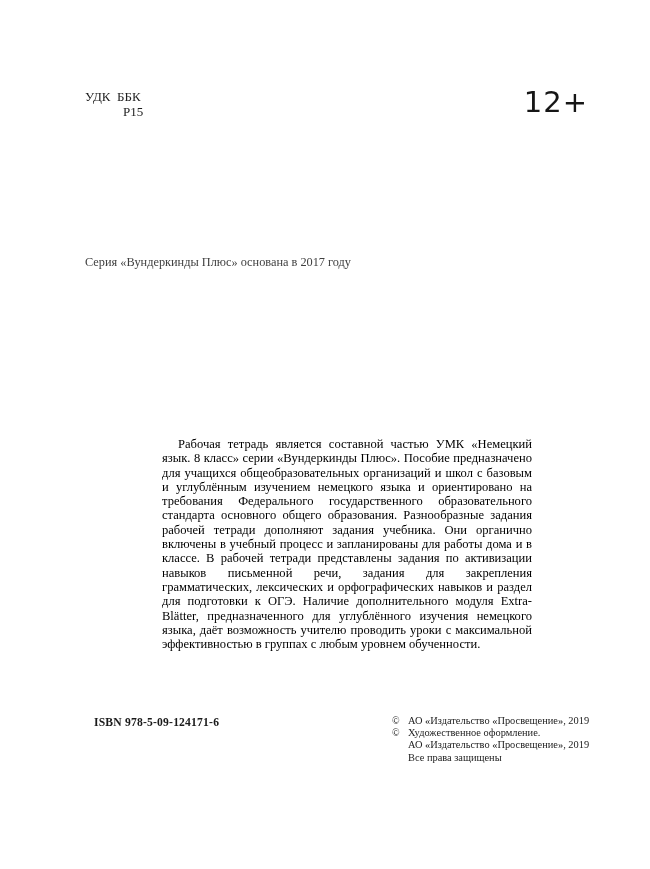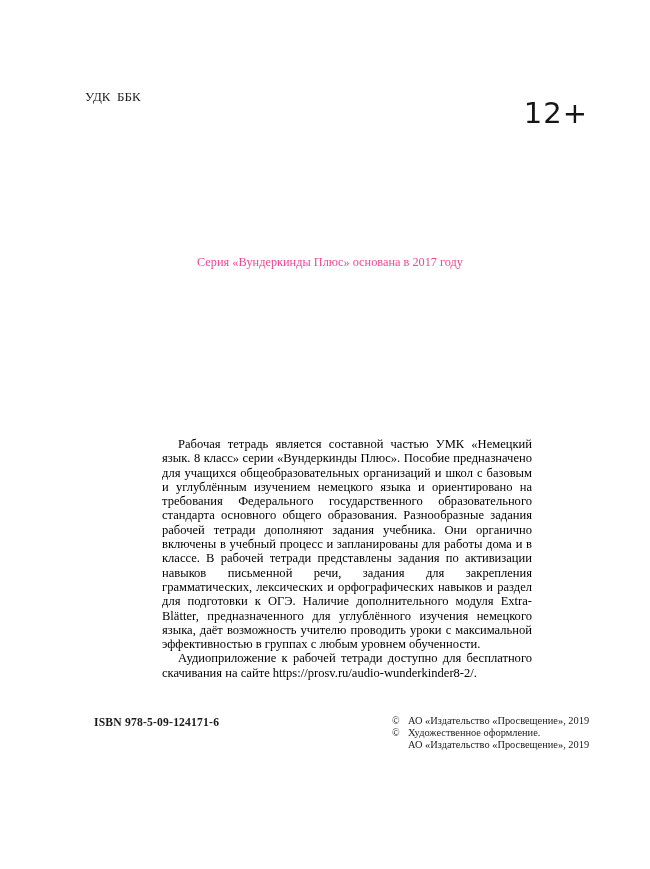--- a/index.html
+++ b/index.html
@@ -34,31 +34,29 @@
   
   .age-badge {
     position: absolute;
     top: 87px;
     right: 62px;
     font-family: "DejaVu Sans", "Liberation Sans", sans-serif;
     font-size: 29px;
     line-height: 31px;
     letter-spacing: 1px;
     color: #161616;
-    margin-top: 11px;
   }
   
   .series-note {
     position: absolute;
     left: 85px;
     top: 255px;
     width: 490px;
-    text-align: center;
     font-size: 12.3px;
-    color: #ec4899;
+    color: #404040;
   }
   
   .annotation {
     position: absolute;
     left: 162px;
     top: 437px;
     width: 370px;
     font-size: 12.55px;
     line-height: 14.3px;
     text-align: justify;
@@ -99,42 +97,46 @@
 </head>
 <body>
 
 <div class="page">
 
   <div class="class-block">
     <div class="class-grid">
       <span>УДК</span>
       <span>ББК</span>
       <span></span>
+      <span class="class-code">Р15</span>
     </div>
   </div>
 
   <div class="age-badge">12+</div>
 
   <div class="series-note">Серия «Вундеркинды Плюс» основана в 2017 году</div>
 
   <div class="annotation">
     <p lang="ru">Рабочая тетрадь является составной частью УМК «Немецкий язык. 8 класс» серии «Вундеркинды Плюс». Пособие предназначено для учащихся общеобразовательных организаций и школ с базовым и углублённым изучением немецкого языка и ориентировано на требования Федерального государственного образовательного стандарта основного общего образования. Разнообразные задания рабочей тетради дополняют задания учебника. Они органично включены в учебный процесс и запланированы для работы дома и в классе. В рабочей тетради представлены задания по активизации навыков письменной речи, задания для закрепления грамматических, лексических и орфографических навыков и раздел для подготовки к ОГЭ. Наличие дополнительного модуля Extra-Blätter, предназначенного для углублённого изучения немецкого языка, даёт возможность учителю проводить уроки с максимальной эффективностью в группах с любым уровнем обученности.</p>
-    <p lang="ru">Аудиоприложение к рабочей тетради доступно для бесплатного скачивания на сайте https://prosv.ru/audio-wunderkinder8-2/.</p>
   </div>
 
   <div class="isbn">ISBN 978-5-09-124171-6</div>
 
   <div class="copyright-block">
     <div class="cr-row">
       <span class="cr-sym">©</span>
       <span>АО «Издательство «Просвещение», 2019</span>
     </div>
     <div class="cr-row">
       <span class="cr-sym">©</span>
       <span>Художественное оформление.</span>
     </div>
     <div class="cr-row">
       <span class="cr-sym"></span>
       <span>АО «Издательство «Просвещение», 2019</span>
     </div>
+    <div class="cr-row">
+      <span class="cr-sym"></span>
+      <span>Все права защищены</span>
+    </div>
   </div>
 
 </div>
 
 </body></html>

